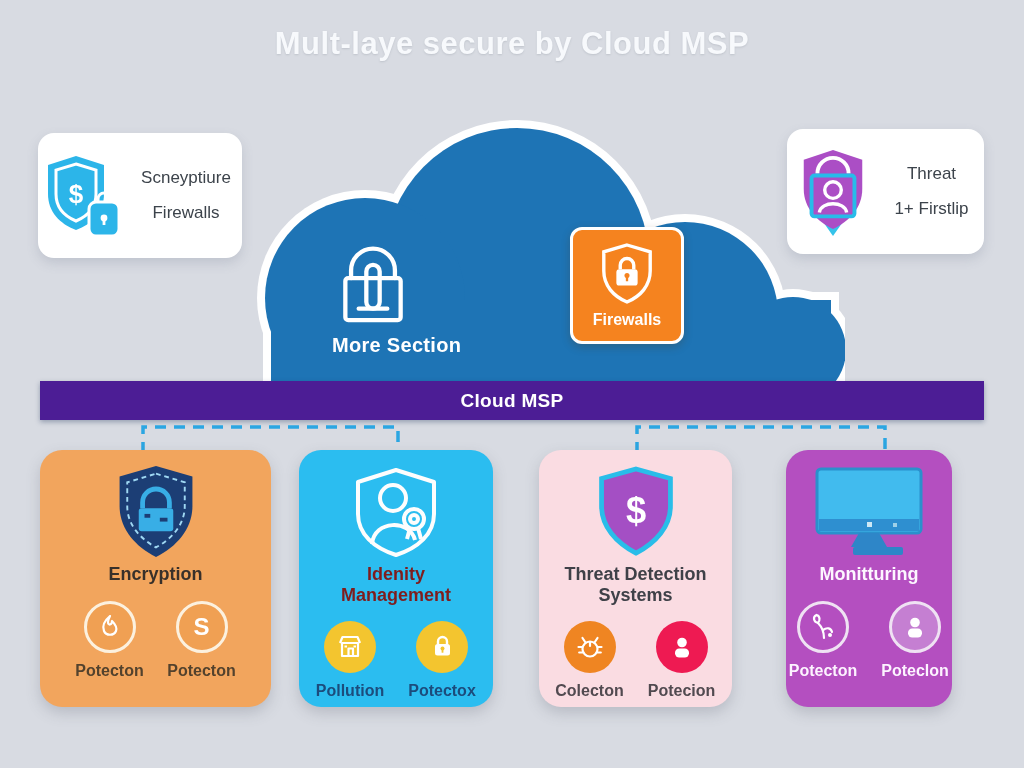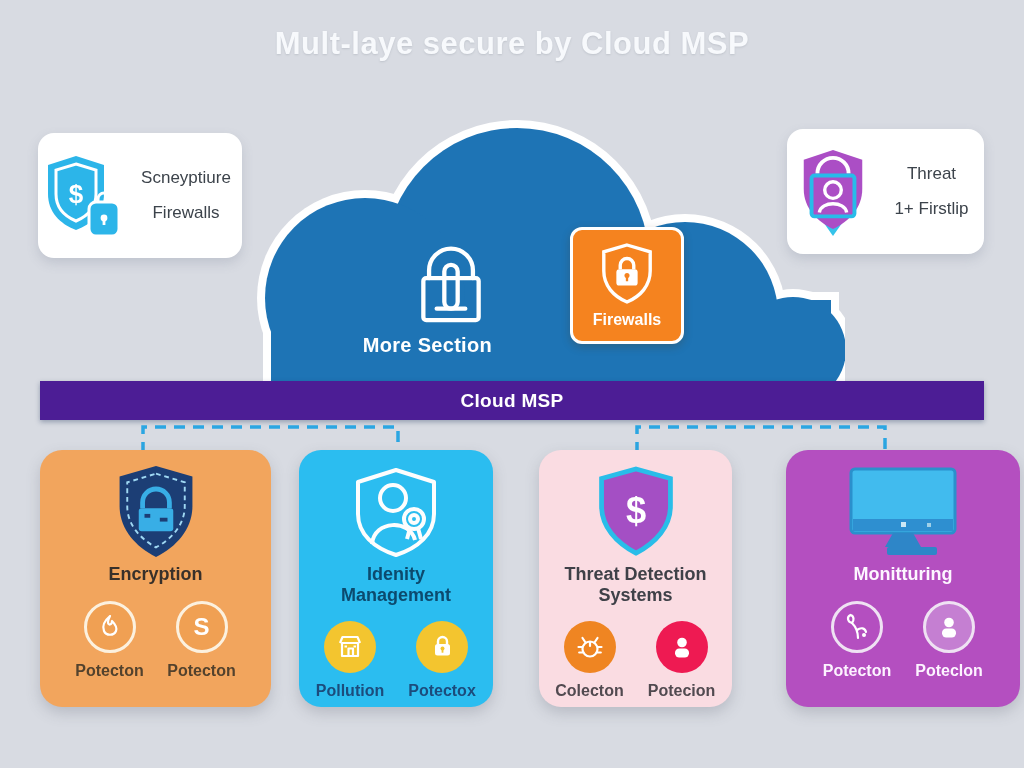--- a/index.html
+++ b/index.html
@@ -20,21 +20,21 @@
     display:flex;align-items:center;
   }
   .card-left{left:38px;top:133px;width:204px;height:125px;}
   .card-right{left:787px;top:129px;width:197px;height:125px;}
   .card .icon-wrap{width:92px;display:flex;justify-content:center;flex:0 0 auto;}
   .card .card-text{flex:1;display:flex;flex-direction:column;gap:15px;align-items:center;
     font-size:17px;font-weight:500;color:#3c434b;}
   
   .cloud-svg{position:absolute;left:245px;top:120px;width:600px;height:262px;}
   .cloud-lock{
-    position:absolute;left:332px;top:238px;width:160px;text-align:right;color:#fff;
+    position:absolute;left:332px;top:238px;width:160px;text-align:left;color:#fff;
   }
   .cloud-lock .label{margin-top:4px;font-size:20px;font-weight:700;letter-spacing:.3px;}
   .fw-tile{
     position:absolute;left:570px;top:227px;width:114px;height:117px;
     background:#f5831f;border:3px solid #ffffff;border-radius:12px;box-sizing:border-box;
     display:flex;flex-direction:column;align-items:center;justify-content:center;gap:5px;
     box-shadow:0 3px 8px rgba(80,50,10,.25);
   }
   .fw-tile .label{color:#fff;font-size:16px;font-weight:700;}
   
@@ -47,27 +47,27 @@
   .connector-svg{position:absolute;left:0;top:0;width:1024px;height:768px;pointer-events:none;}
   
   .panel{
     position:absolute;top:450px;height:257px;border-radius:22px;
     box-shadow:0 6px 14px rgba(90,94,112,.25);
     display:flex;flex-direction:column;align-items:center;box-sizing:border-box;
   }
   .panel-1{left:40px;width:231px;background:#f2a55d;}
   .panel-2{left:299px;width:194px;background:#2bbdf0;}
   .panel-3{left:539px;width:193px;background:#fadce2;}
-  .panel-4{left:786px;width:234px;background:#b44fc0;}
+  .panel-4{left:786px;width:166px;background:#b44fc0;}
   .panel .panel-icon{margin-top:12px;height:100px;display:flex;align-items:center;justify-content:center;}
   .panel .panel-title{
     font-size:18px;font-weight:700;text-align:center;line-height:1.15;max-width:172px;margin-top:2px;
   }
   .panel-1 .panel-title{color:#38302a;}
-  .panel-2 .panel-title{color:#0c4a6e;}
+  .panel-2 .panel-title{color:#7f1d1d;}
   .panel-3 .panel-title{color:#3f4148;}
   .panel-4 .panel-title{color:#fdf6ff;}
   .badges{display:flex;gap:8px;margin-top:16px;}
   .badge{display:flex;flex-direction:column;align-items:center;width:84px;}
   .badge-circle{
     width:52px;height:52px;border-radius:50%;
     display:flex;align-items:center;justify-content:center;box-sizing:border-box;
   }
   .badge-label{margin-top:9px;font-size:16px;font-weight:600;}
   

